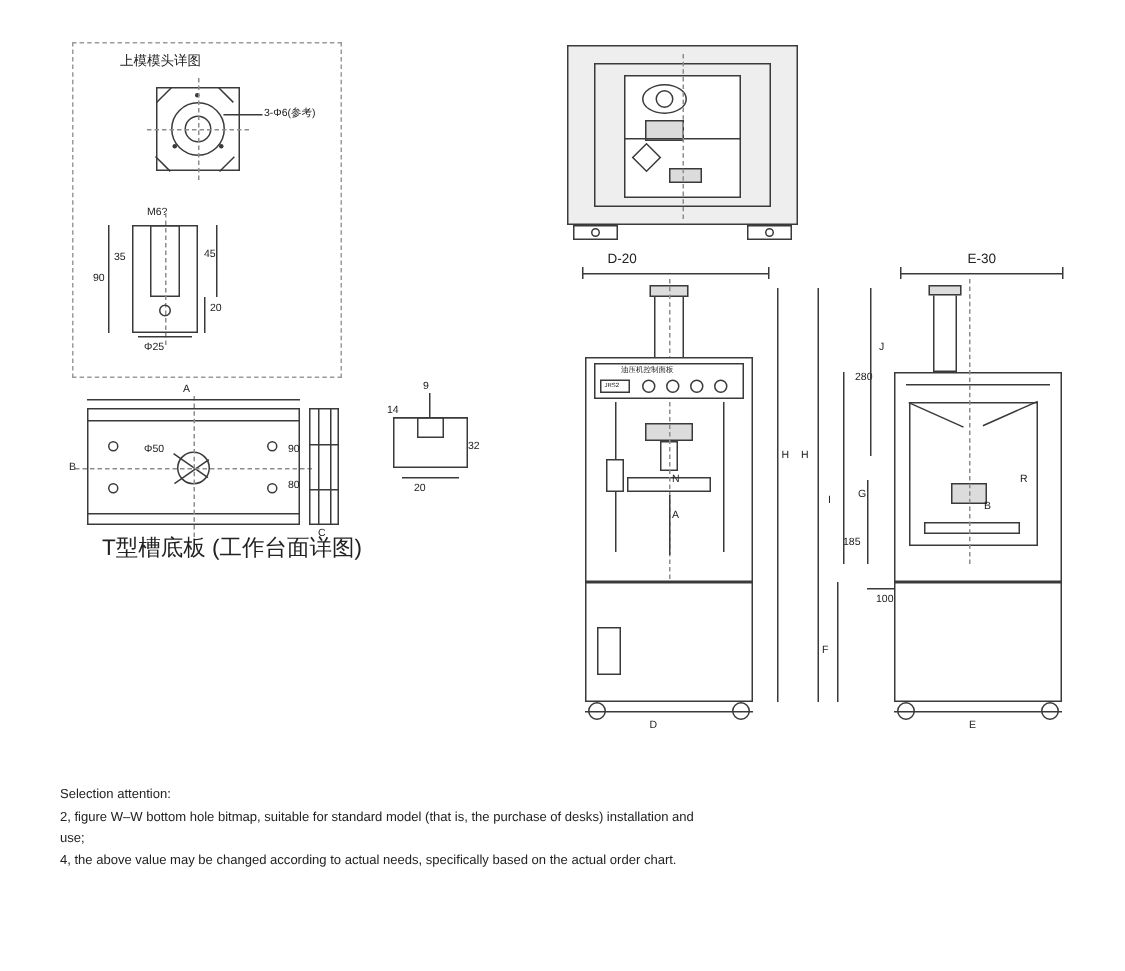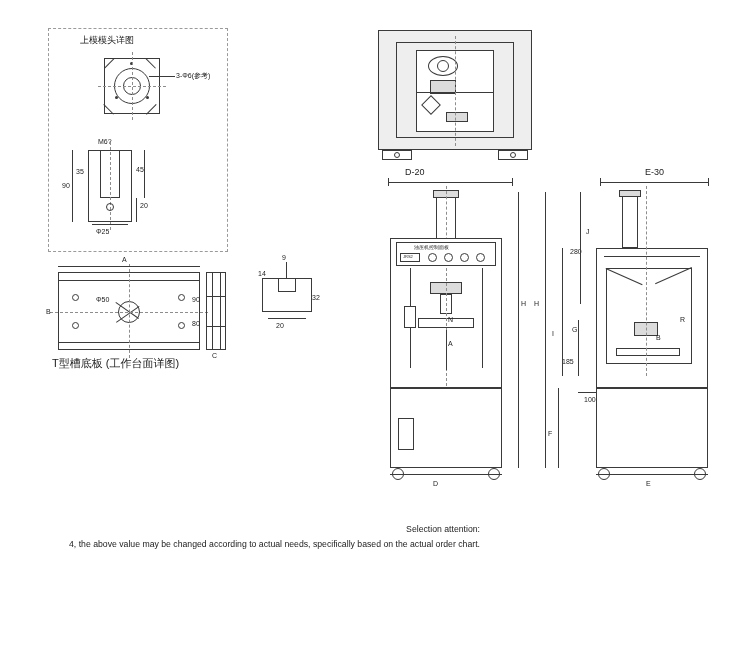--- a/index.html
+++ b/index.html
@@ -4,21 +4,21 @@
 <style>
   html,body{margin:0;padding:0;}
   body{
     width:750px;height:647px;
     background:#ffffff;
     font-family:"Liberation Sans", sans-serif;
     color:#2a2a2a;
     position:relative;
     overflow:hidden;
   }
-  .page{position:absolute;left:0;top:0;width:639px;height:647px;text-align:right;}
+  .page{position:absolute;left:0;top:0;width:639px;height:647px;}
 
   
   .ln{position:absolute;background:#3a3a3a;}
   .h{height:1px;}
   .v{width:1px;}
   .box{position:absolute;border:1px solid #3a3a3a;box-sizing:border-box;}
   .boxf{position:absolute;border:1px solid #3a3a3a;background:#fff;box-sizing:border-box;}
   .dash{position:absolute;border:1px dashed #9a9a9a;box-sizing:border-box;}
   .dashline-h{position:absolute;height:0;border-top:1px dashed #8d8d8d;}
   .dashline-v{position:absolute;width:0;border-left:1px dashed #8d8d8d;}
@@ -83,21 +83,21 @@
   <div class="circ" style="left:72px;top:294px;width:7px;height:7px;"></div>
   <div class="circ" style="left:72px;top:322px;width:7px;height:7px;"></div>
   <div class="circ" style="left:178px;top:294px;width:7px;height:7px;"></div>
   <div class="circ" style="left:178px;top:322px;width:7px;height:7px;"></div>
   <div class="dashline-h" style="left:50px;top:312px;width:158px;"></div>
   <div class="dashline-v" style="left:129px;top:264px;height:94px;"></div>
   <div class="ln h" style="left:58px;top:266px;width:142px;"></div>
   <div class="lbl" style="left:122px;top:256px;">A</div>
   <div class="lbl" style="left:46px;top:308px;">B</div>
   <div class="lbl" style="left:96px;top:296px;">Φ50</div>
-  <div class="lbl cn" style="left:52px;top:358px;font-size:11px;">T型槽底板 (工作台面详图)</div>
+  <div class="lbl cn" style="left:68px;top:358px;font-size:15px;">T型槽底板 (工作台面详图)</div>
 
   <div class="box" style="left:206px;top:272px;width:20px;height:78px;"></div>
   <div class="ln v" style="left:212px;top:272px;height:78px;"></div>
   <div class="ln v" style="left:220px;top:272px;height:78px;"></div>
   <div class="ln h" style="left:206px;top:296px;width:20px;"></div>
   <div class="ln h" style="left:206px;top:326px;width:20px;"></div>
   <div class="lbl" style="left:212px;top:352px;">C</div>
 
   <div class="ln h" style="left:262px;top:278px;width:50px;"></div>
   <div class="box" style="left:262px;top:278px;width:50px;height:34px;"></div>
@@ -200,16 +200,17 @@
   <div class="ln v" style="left:578px;top:320px;height:56px;"></div>
   <div class="ln v" style="left:545px;top:192px;height:276px;"></div>
   <div class="ln v" style="left:562px;top:248px;height:128px;"></div>
   <div class="ln v" style="left:558px;top:388px;height:80px;"></div>
   <div class="ln h" style="left:596px;top:474px;width:112px;"></div>
   <div class="ln h" style="left:578px;top:392px;width:18px;"></div>
 
 
   <div class="notes-en">
     <div class="t">Selection attention:</div>
+    <div class="t">2, figure W–W bottom hole bitmap, suitable for standard model (that is, the purchase of desks) installation and use;</div>
     <div class="t">4, the above value may be changed according to actual needs, specifically based on the actual order chart.</div>
   </div>
 
 </div>
 
 </body></html>

